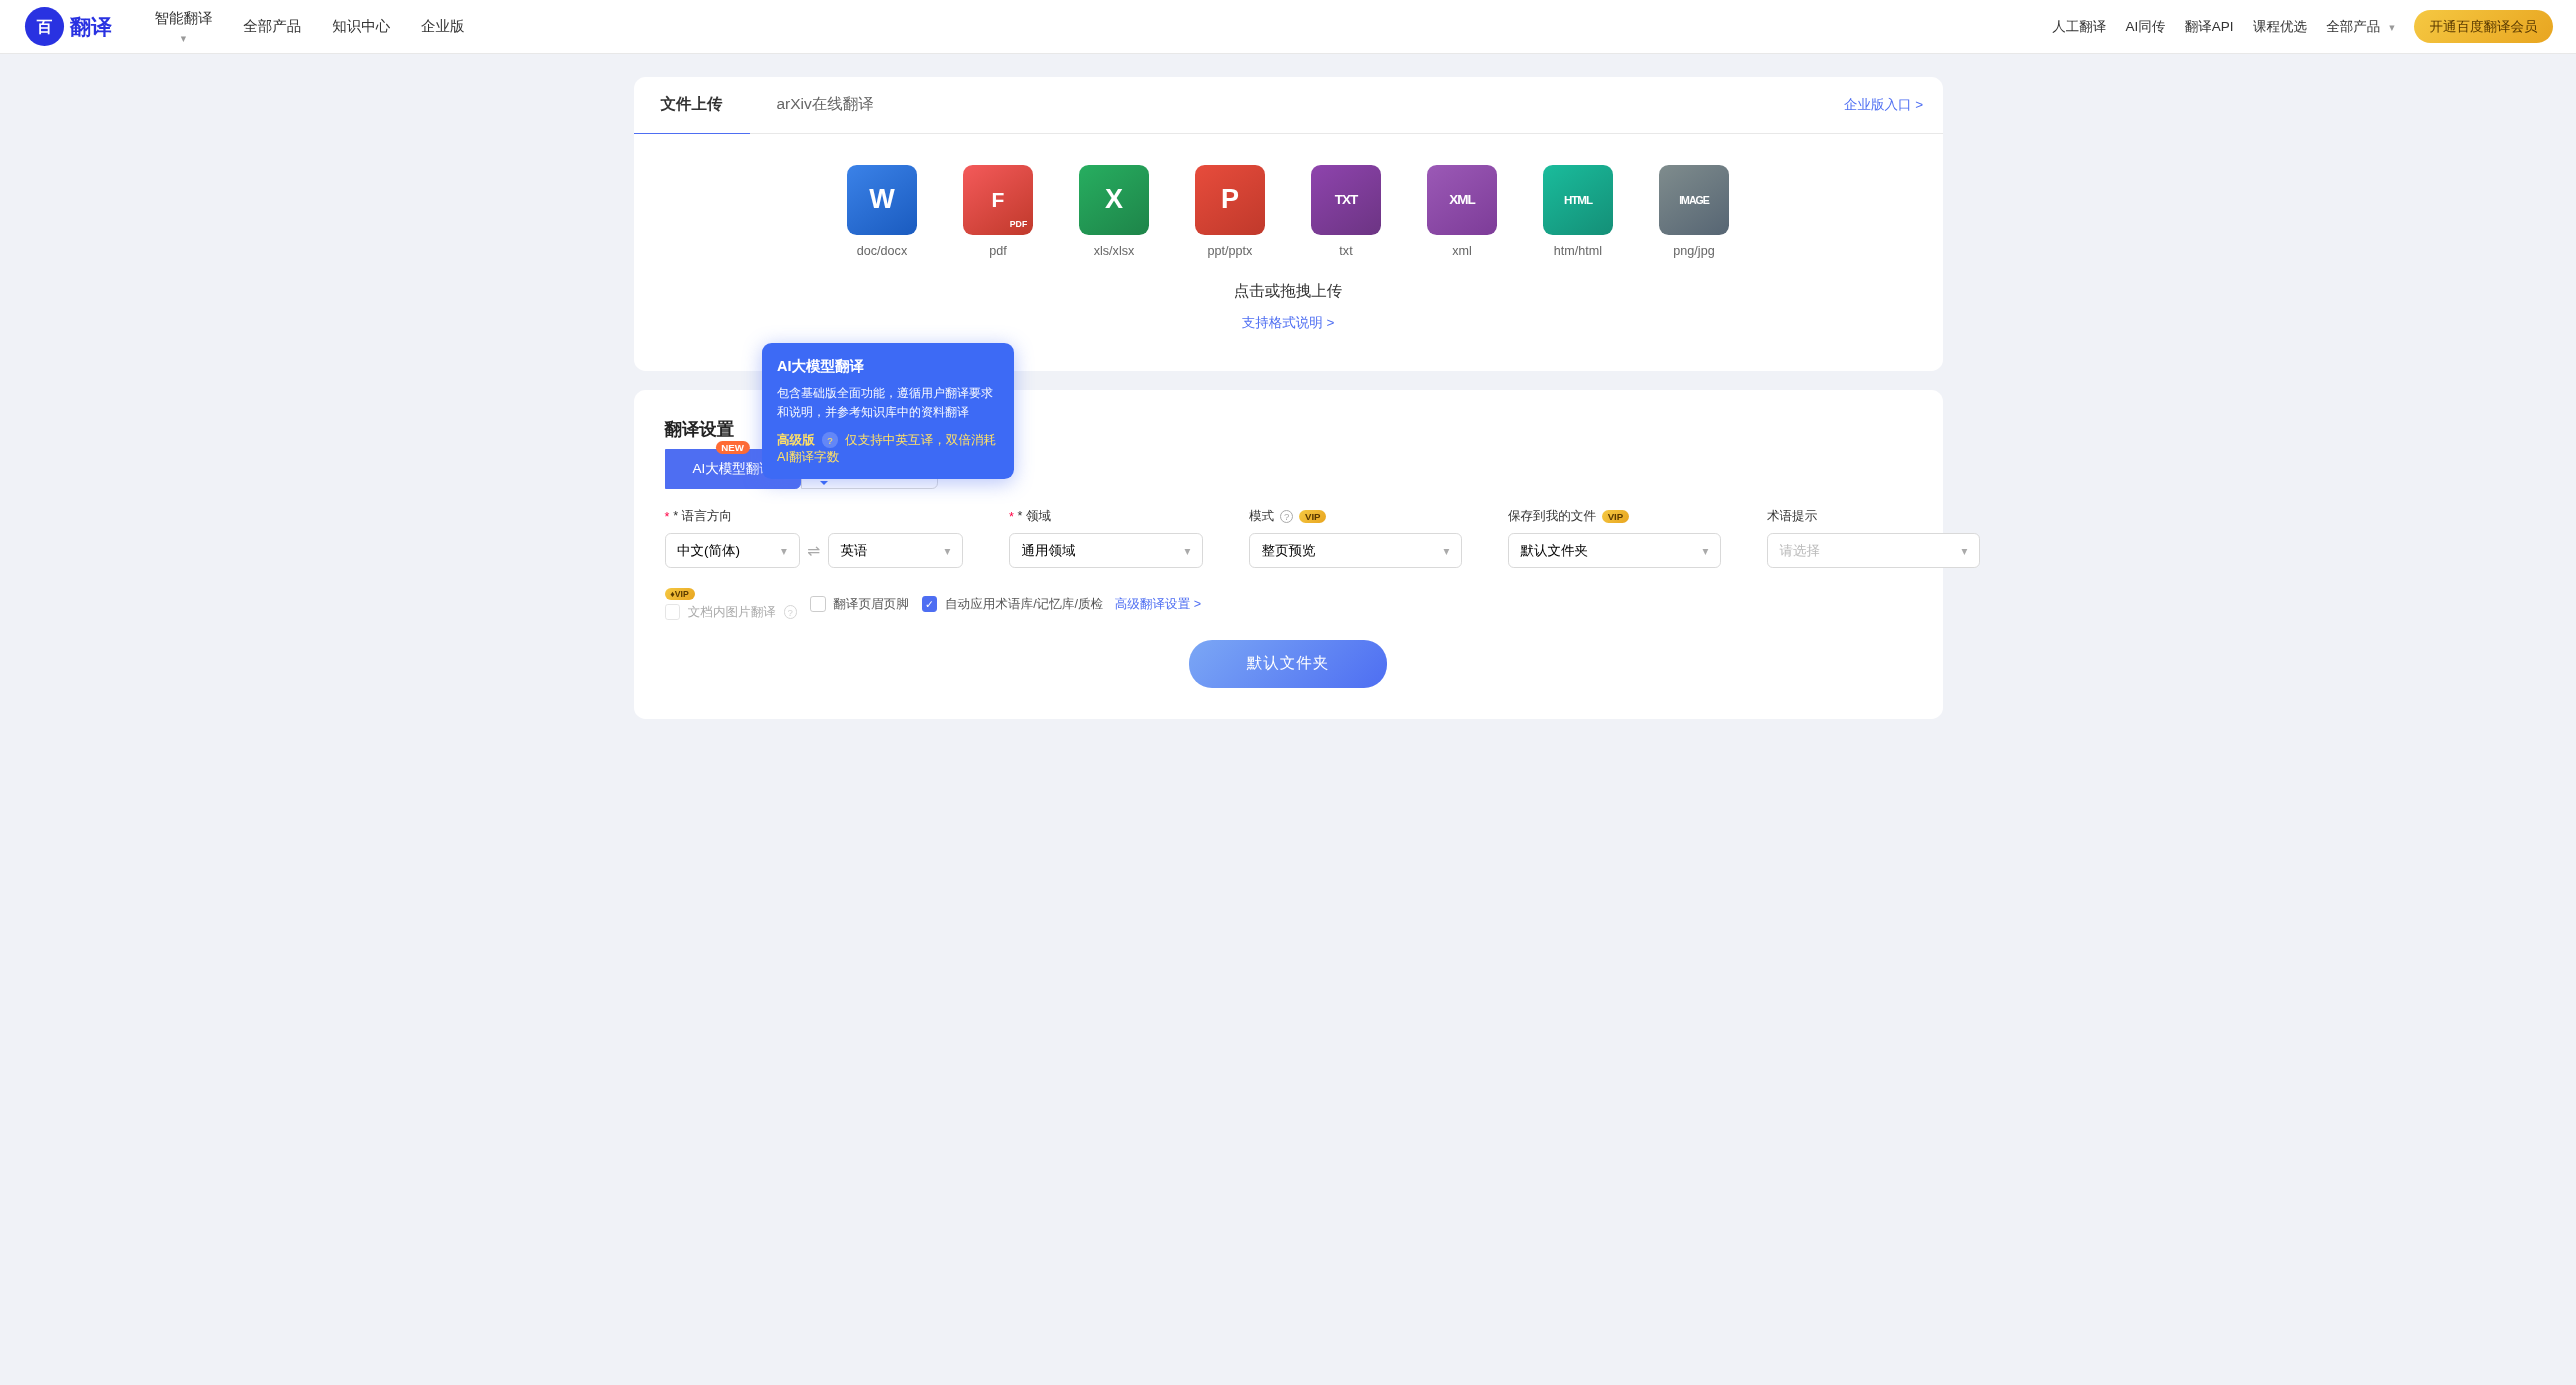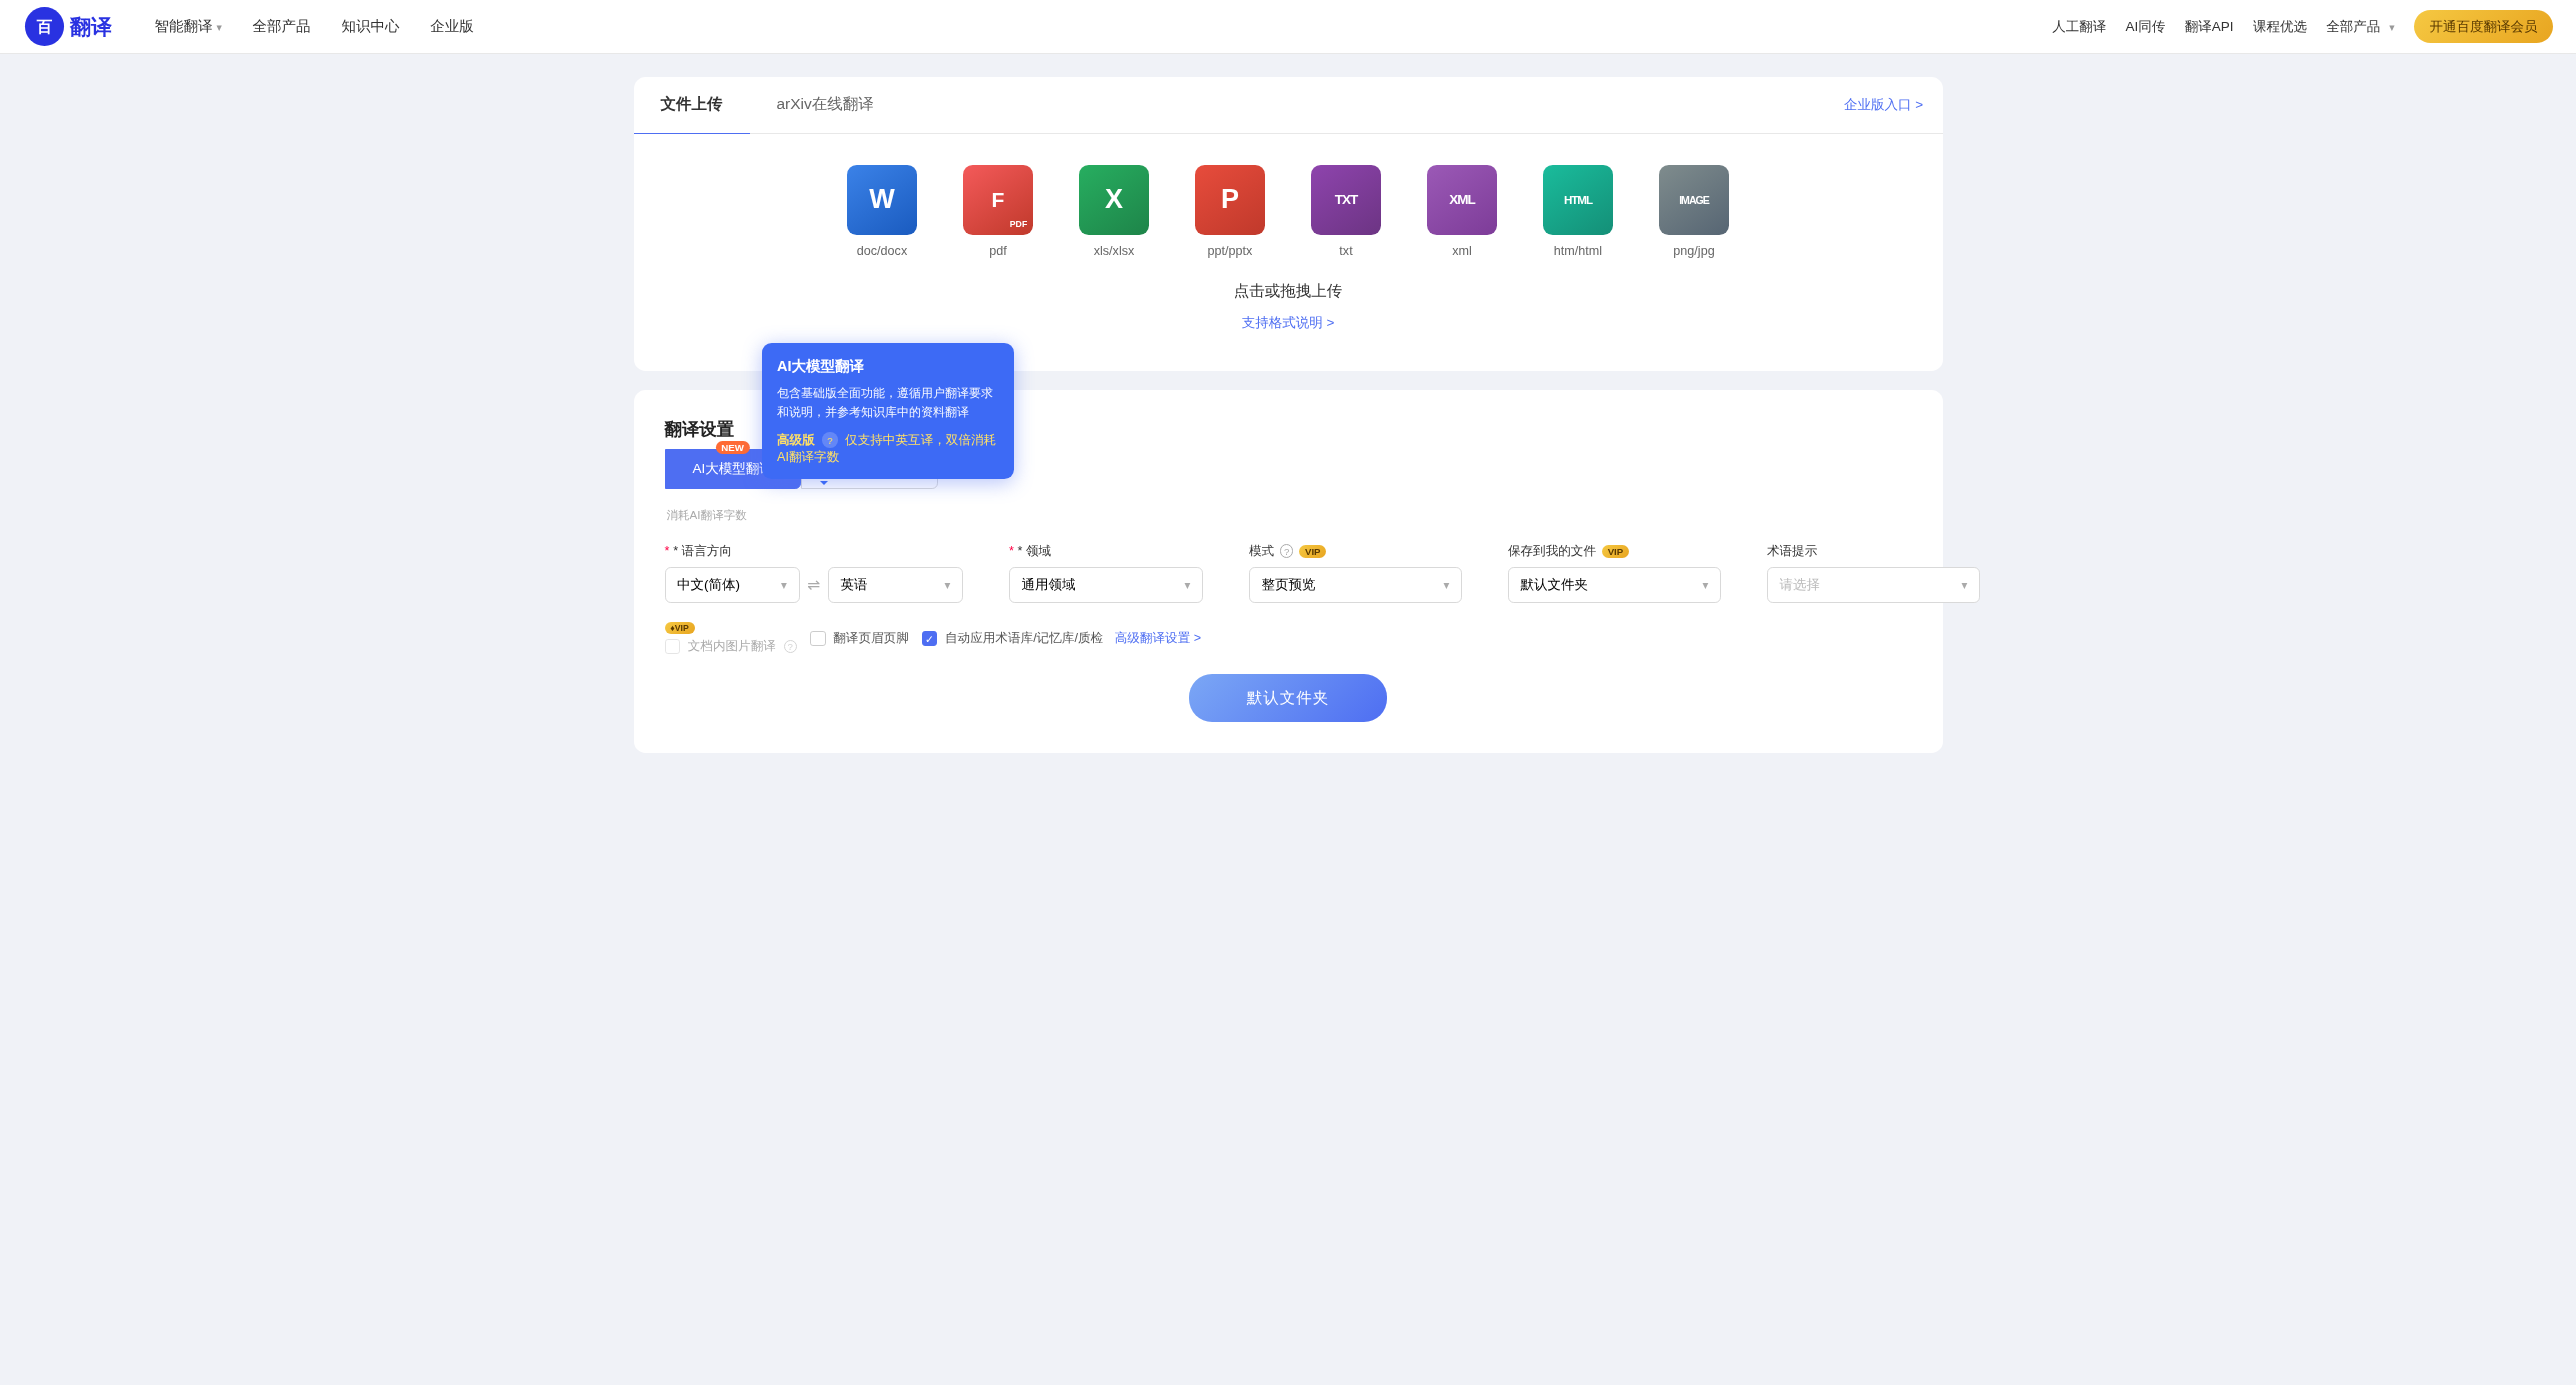--- a/index.html
+++ b/index.html
@@ -15,20 +15,21 @@
       border-bottom: 1px solid #e8e8e8;
       position: sticky; top: 0; z-index: 100;
     }
     .nav-logo { display: flex; align-items: center; margin-right: 31px; }
     .nav-logo-icon { width: 43px; height: 43px; }
     .nav-links { display: flex; align-items: center; gap: 7.7px; flex: 1; }
     .nav-link {
       color: #333; font-size: 14.5px; padding: 5.8px 11.6px;
       cursor: pointer; display: flex; align-items: center; gap: 3.9px;
       border-radius: 3.9px;
+      flex-direction: column;
     }
     .nav-right { display: flex; align-items: center; gap: 19.4px; }
     .nav-right-link { color: #333; font-size: 13.5px; cursor: pointer; }
     .nav-vip-btn {
       background: linear-gradient(135deg, #f5c842, #e8a520);
       color: #5a3a00;
       border: none;
       border-radius: 19.4px;
       padding: 7.7px 15.5px;
       font-size: 13.5px;
@@ -427,21 +428,20 @@
           </div>
         </div>
         <button class="mode-btn active">
           <span>AI大模型翻译</span>
           <span class="new-badge">NEW</span>
         </button>
       </div>
       <button class="mode-btn">传统机器翻译</button>
     </div>
 
-    <div style="font-size:11.6px;color:#aaa;margin-bottom:19.4px;margin-left:1.9px;">消耗AI翻译字数</div>
 
     <div class="settings-row">
 
       <div class="settings-group">
         <div class="settings-label">
           <span class="required">*</span>
           <span style="margin-left:-3.9px;">* 语言方向</span>
         </div>
         <div class="select-row">
           <div class="select-box">

